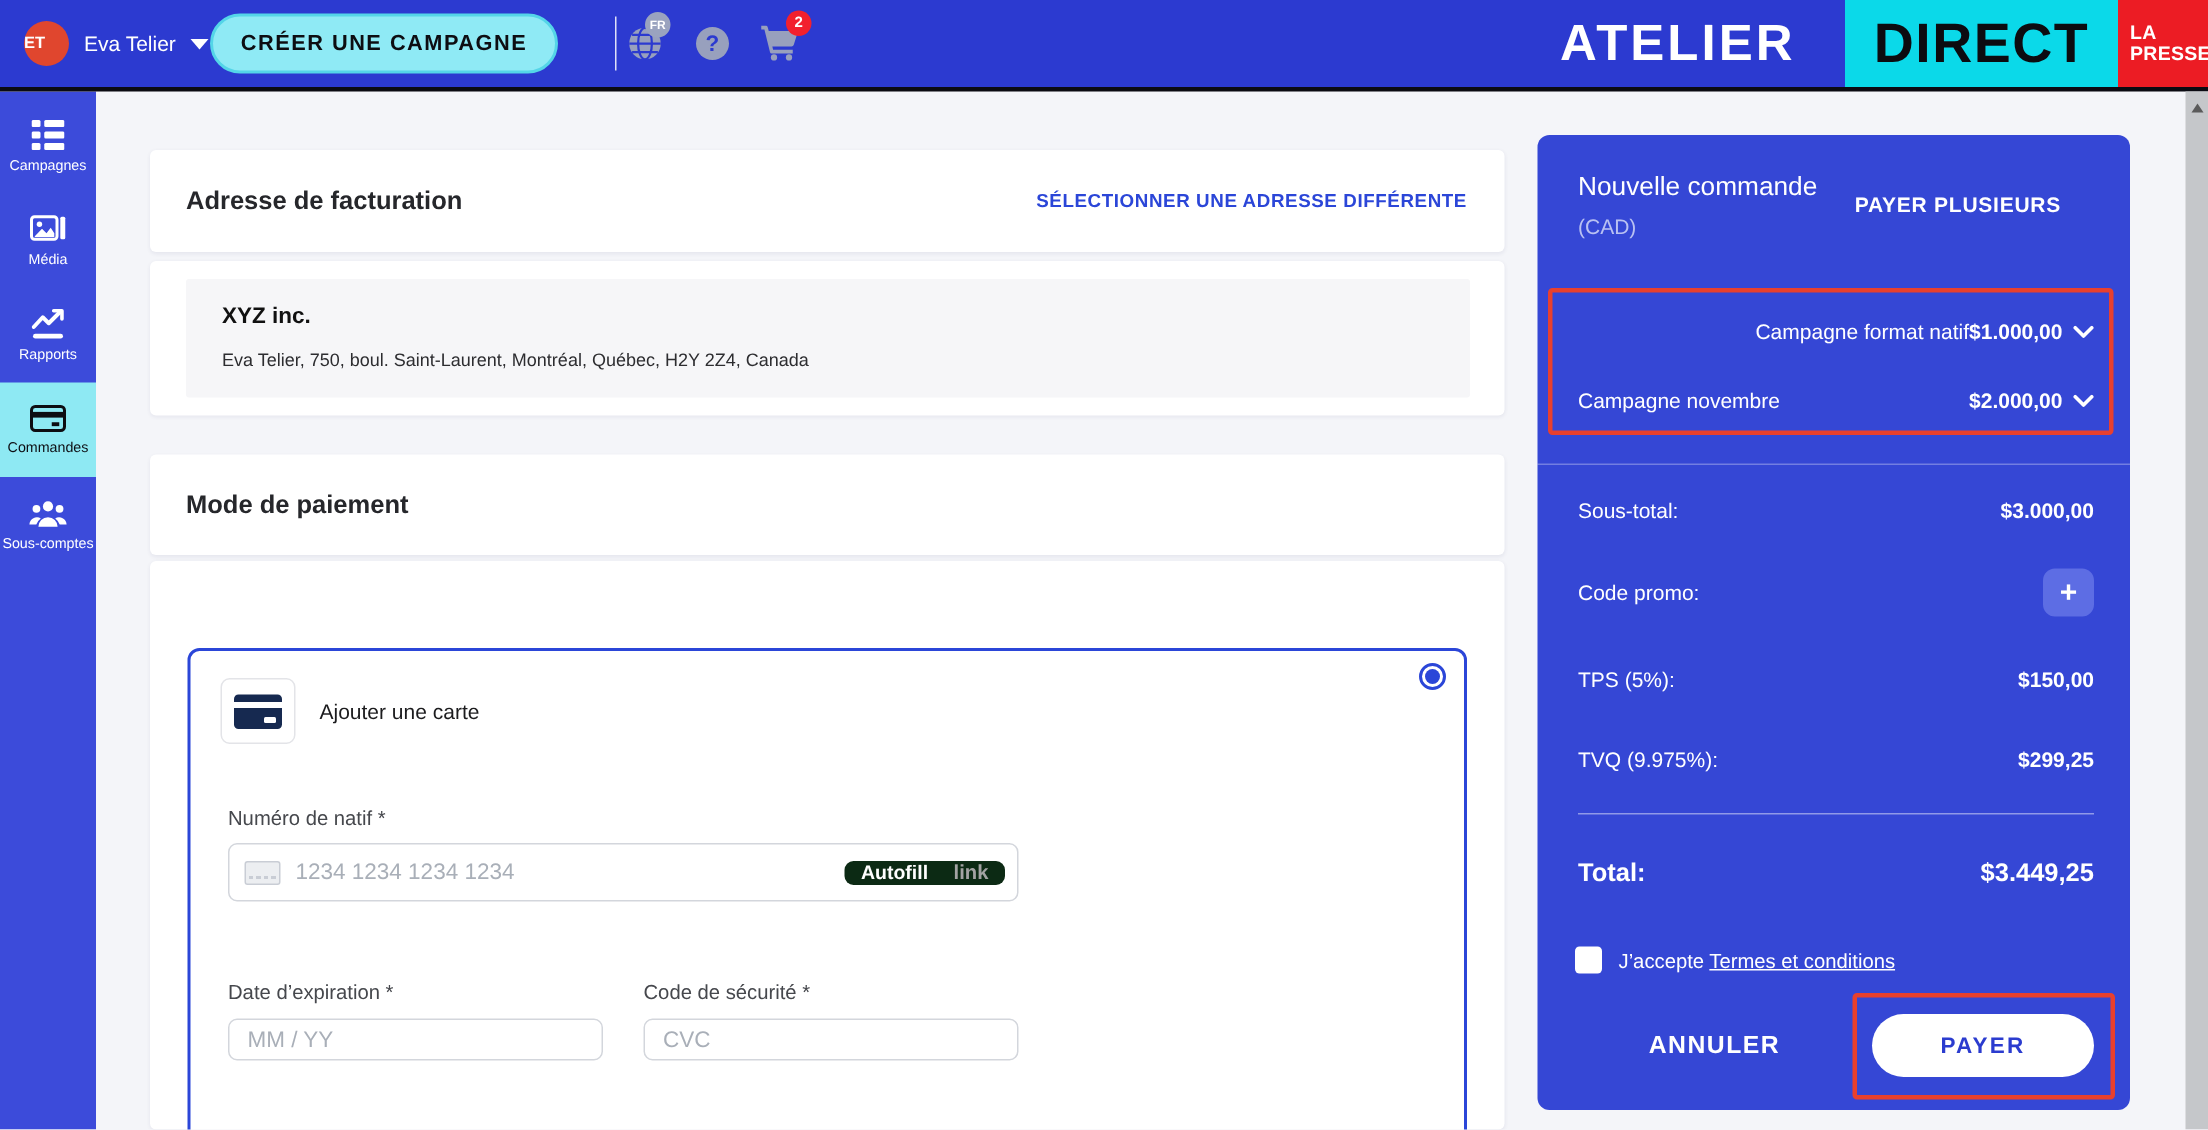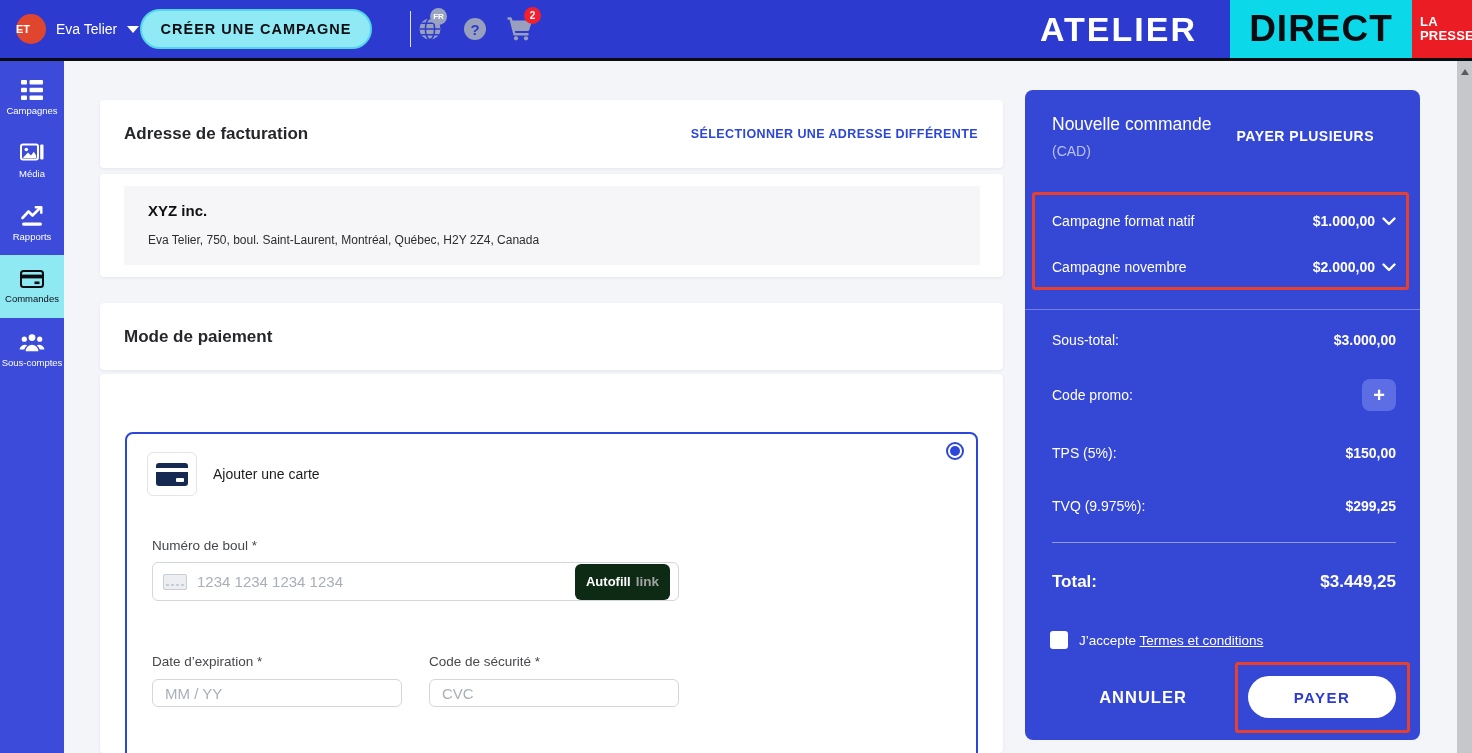--- a/index.html
+++ b/index.html
@@ -81,22 +81,22 @@
                font-family:"Liberation Sans",sans-serif; font-size:15px; color:#333; padding:0 12px; outline:none; }
   .txt-input::placeholder { color:#a9afb8; }
   .card-input-wrap { position:absolute; left:25px; top:128px; width:527px; height:39px;
                      border:1px solid #d3d6dc; border-radius:6px; display:flex; align-items:center;
                      padding:0 8px 0 10px; background:#fff; }
   .mini-card { width:24px; height:16px; background:#eceef1; border:1px solid #c9cdd5; border-radius:2px;
                position:relative; flex:0 0 auto; }
   .mini-card::before { content:""; position:absolute; left:2px; right:2px; bottom:3px; height:2px;
                        background:repeating-linear-gradient(90deg,#c9cdd5 0 3px,transparent 3px 5px); }
   .card-num-ph { font-size:15px; color:#a9afb8; margin-left:10px; flex:1 1 auto; }
-  .autofill-chip { height:36px; border-radius:6px; background:#0c2a14; display:flex; align-items:center;
-                   gap:5px; padding:0 11px; cursor:pointer; flex:0 0 auto; }
+  .autofill-chip { height:16px; border-radius:6px; background:#0c2a14; display:flex; align-items:center;
+                   gap:17px; padding:0 11px; cursor:pointer; flex:0 0 auto; }
   .autofill-chip .af-t { color:#fff; font-size:13px; font-weight:700; }
   .autofill-chip .af-b { color:#a3a3a3; font-size:13.5px; font-weight:700; }
 
   
   .order-panel { left:1025px; top:90px; width:395px; height:650px; background:#3547d5; border-radius:8px;
                  color:#fff; z-index:6; }
   .op-title { position:absolute; left:27px; top:24px; font-size:17.5px; }
   .op-cad { position:absolute; left:27px; top:53px; font-size:14px; color:#b9c1f2; }
   .op-paymult { position:absolute; right:46px; top:38px; font-size:14px; font-weight:700; letter-spacing:.5px; cursor:pointer; }
   .op-row { position:absolute; left:27px; right:24px; display:flex; align-items:center; justify-content:space-between; }
@@ -236,21 +236,21 @@
   <h2 class="card-title">Mode de paiement</h2>
 </section>
 <section class="card card-d">
   <div class="pay-panel">
     <div class="cc-box">
       <div class="cc-chip"></div>
     </div>
     <div class="addcard-label">Ajouter une carte</div>
     <div class="radio"></div>
 
-    <label class="fld-label" style="left:25px; top:104px;">Numéro de boul *</label>
+    <label class="fld-label" style="left:25px; top:104px;">Numéro de natif *</label>
     <div class="card-input-wrap">
       <div class="mini-card"></div>
       <span class="card-num-ph">1234 1234 1234 1234</span>
       <div class="autofill-chip">
         <span class="af-t">Autofill</span>
         <span class="af-b">link</span>
       </div>
     </div>
 
     <label class="fld-label" style="left:25px; top:220px;">Date d’expiration *</label>
@@ -258,21 +258,21 @@
     <label class="fld-label" style="left:302px; top:220px;">Code de sécurité *</label>
     <input class="txt-input" style="left: 302px; top: 245px; width: 250px;" placeholder="CVC">
   </div>
 </section>
 
 <aside class="abs order-panel">
   <div class="op-title">Nouvelle commande</div>
   <div class="op-cad">(CAD)</div>
   <div class="op-paymult">PAYER PLUSIEURS</div>
 
-  <div class="op-row" style="top:117px; height:28px;">
+  <div class="op-row" style="top:117px; height:28px;justify-content:flex-end;">
     <span class="lbl">Campagne format natif</span>
     <span class="val">
         <span>$1.000,00</span>
       <svg width="14" height="9" viewBox="0 0 14 9">
           <path d="M1.5 1.5 L7 7 L12.5 1.5" fill="none" stroke="#fff" stroke-width="2.4" stroke-linecap="round" stroke-linejoin="round"></path>
         </svg>
     </span>
   </div>
   <div class="op-row" style="top:163px; height:28px;text-align:right;">
     <span class="lbl">Campagne novembre</span>

